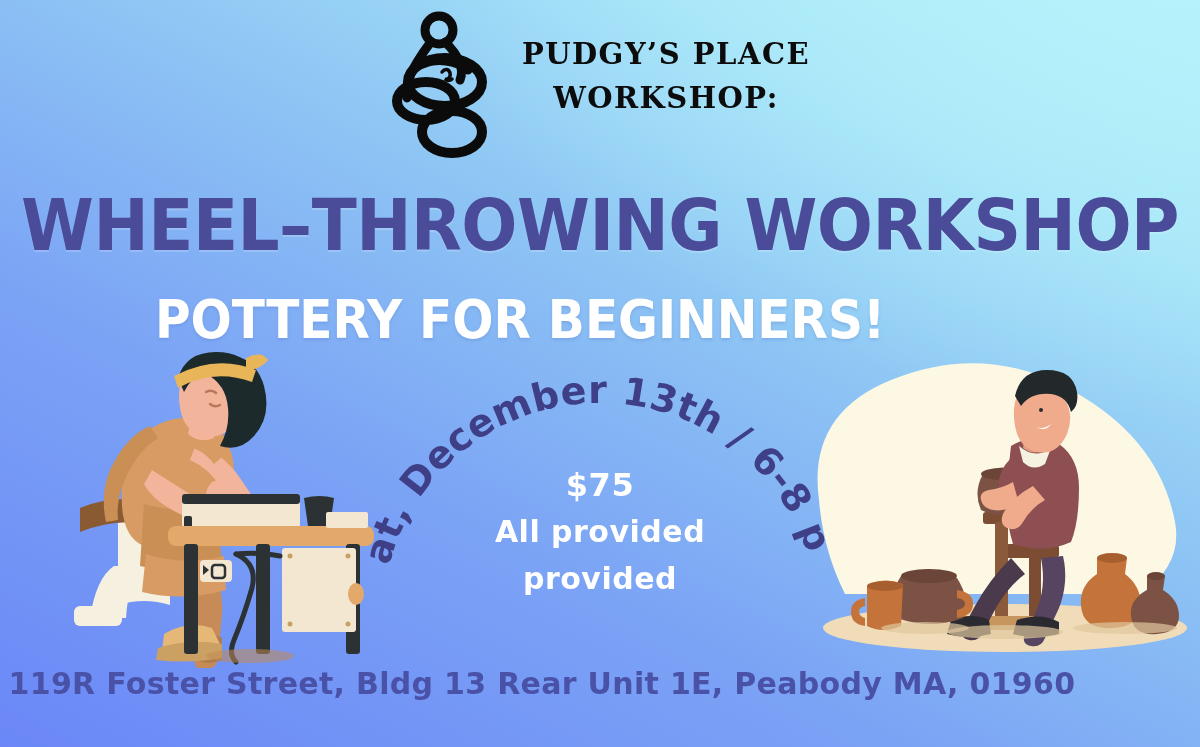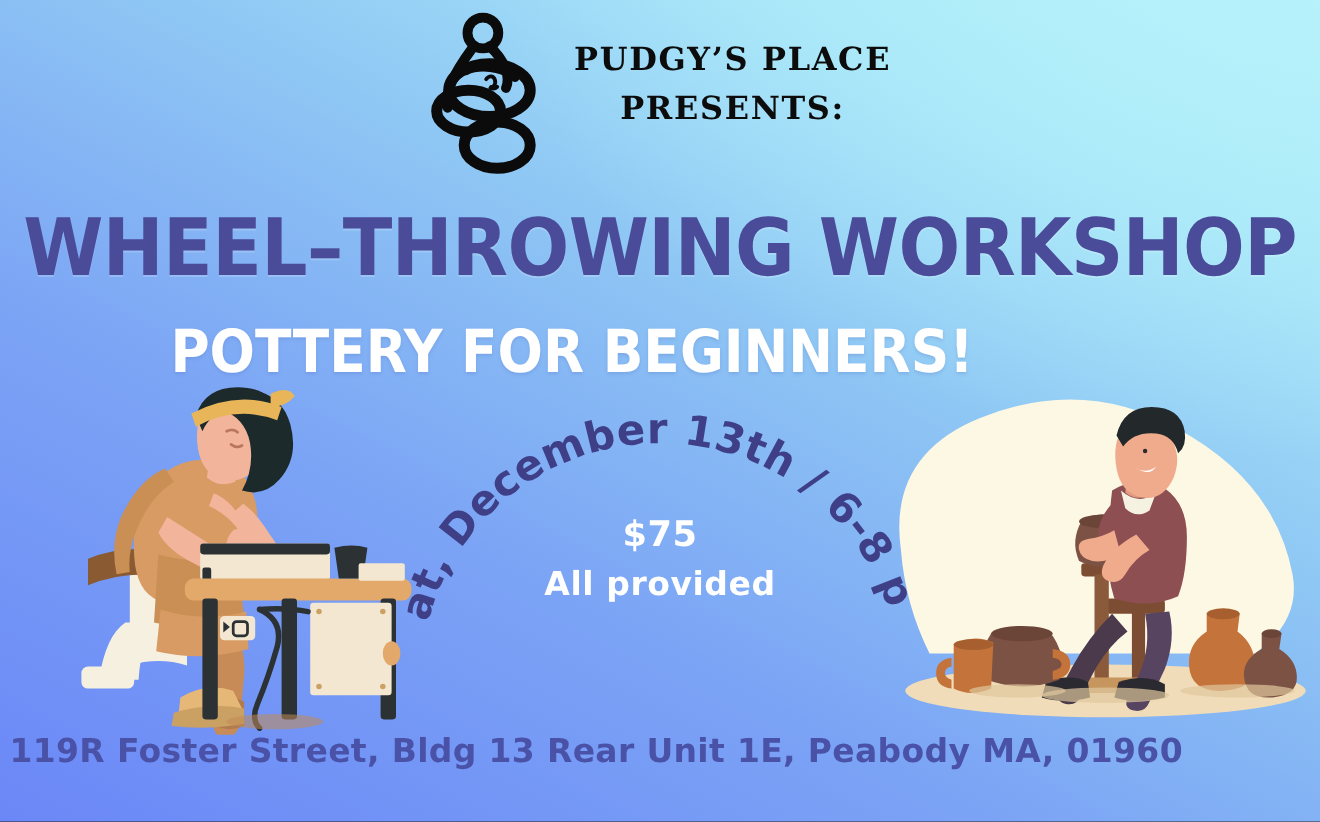--- a/index.html
+++ b/index.html
@@ -134,41 +134,42 @@
           <ellipse cx="55" cy="74" rx="37" ry="24" stroke-width="10"></ellipse>
           <ellipse cx="36" cy="93" rx="29" ry="19" stroke-width="10"></ellipse>
           <ellipse cx="62" cy="124" rx="30" ry="21" stroke-width="10"></ellipse>
           <path d="M33 56 C 46 50, 66 52, 78 62" stroke-width="9"></path>
         </g>
         <path d="M52 64 c3 -4 7 -3 8 1 c1 4 -2 7 -5 6 c2 2 5 2 7 0" fill="none" stroke="#0b0b0b" stroke-width="3.5" stroke-linecap="round"></path>
       </svg>
     </div>
     <div class="brand-text">
       <div class="brand-line1">PUDGY’S PLACE</div>
-      <div class="brand-line2">PRESENTS:</div>
+      <div class="brand-line2">WORKSHOP:</div>
     </div>
   </div>
 
   <div class="headline">WHEEL–THROWING WORKSHOP</div>
   <div class="subhead">POTTERY FOR BEGINNERS!</div>
 
   <div class="arc-wrap">
     <svg viewBox="0 0 460 200" width="460" height="200">
       <defs>
         <path id="dateArc" d="M 18 182 A 218 218 0 0 1 442 182" fill="none"></path>
       </defs>
       <text class="arc-text">
         <textPath href="#dateArc" startOffset="50%" text-anchor="middle">Sat, December 13th / 6-8 pm</textPath>
       </text>
     </svg>
   </div>
 
   <div class="price-block">
     <div class="price-amount">$75</div>
     <div class="price-note">All provided</div>
+    <div class="price-note">provided</div>
   </div>
 
   <div class="address">119R Foster Street, Bldg 13 Rear Unit 1E, Peabody MA, 01960</div>
 
   <div class="illus-left">
     <svg viewBox="0 0 340 320" width="340" height="320" aria-hidden="true">
 
       <path d="M30 270 q6 -40 24 -52 l30 0 q-16 16 -18 52 z" fill="#f6f0e0"></path>
       <path d="M58 175 q30 -8 52 4 l0 78 q-26 -8 -52 0 z" fill="#f6f0e0"></path>
       <rect x="14" y="258" width="48" height="20" rx="6" fill="#f6f0e0"></rect>

